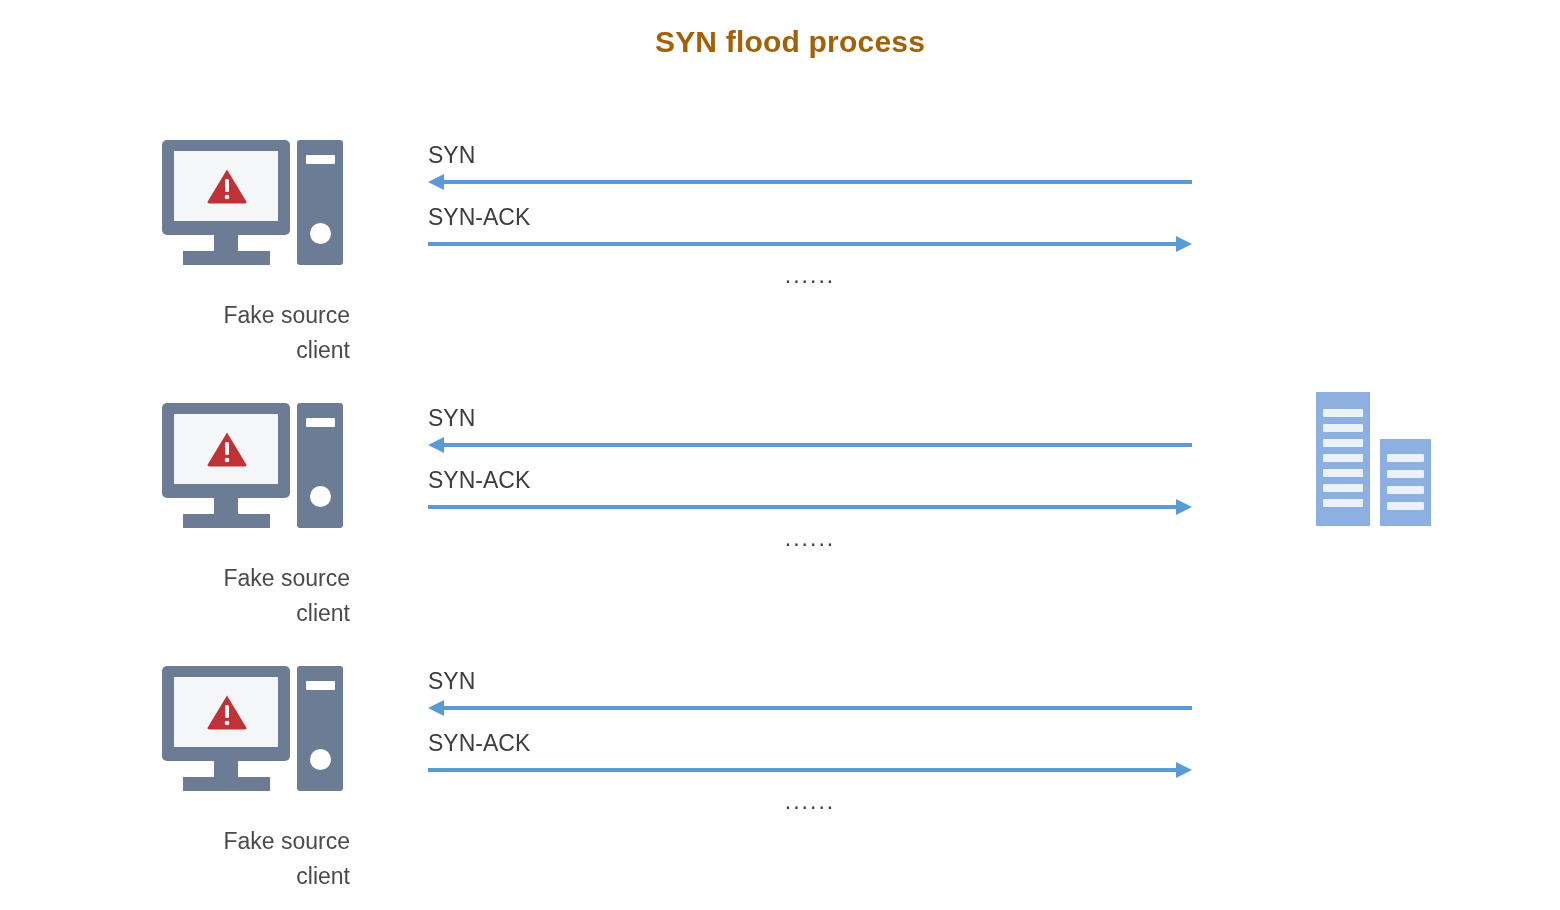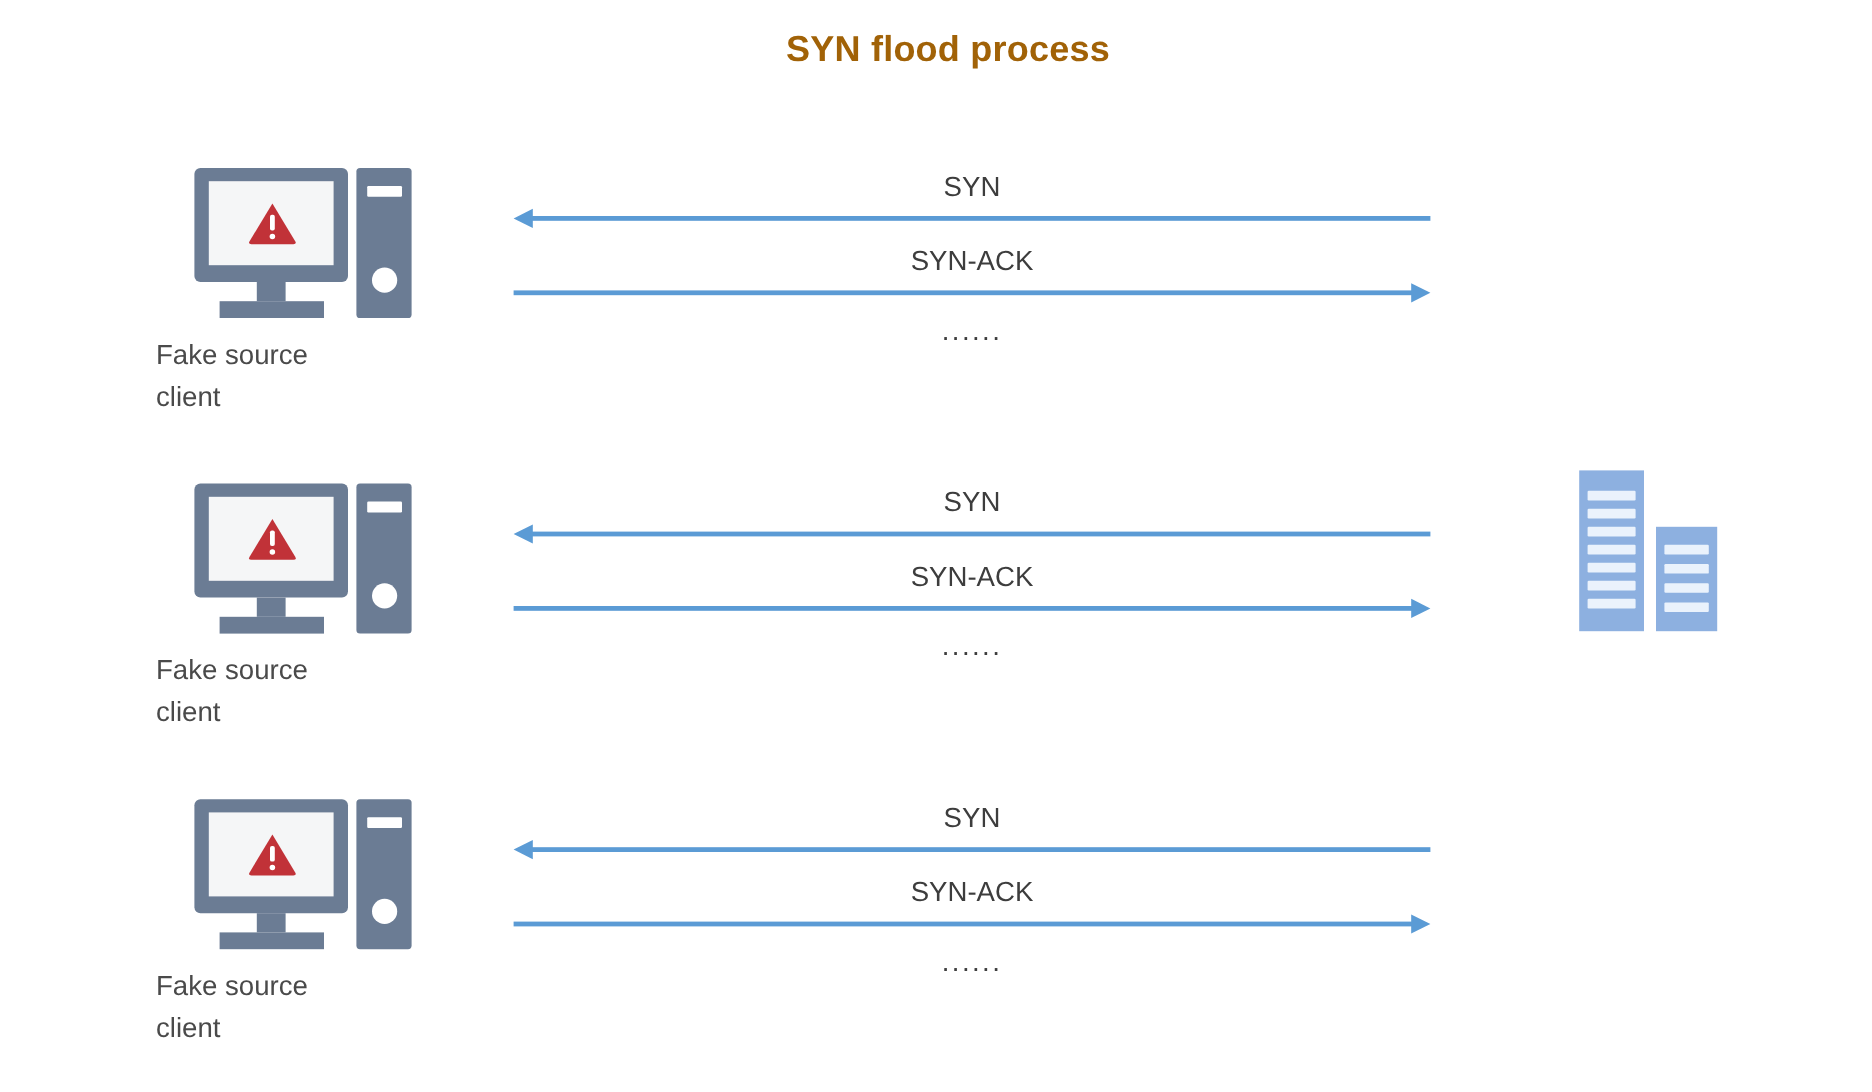--- a/index.html
+++ b/index.html
@@ -119,22 +119,22 @@
     position: absolute;
     left: 13px;
     top: 83px;
     width: 21px;
     height: 21px;
     background: #ffffff;
     border-radius: 50%;
   }
 
   .node-label {
-    margin-top: 12px;
-    text-align: left;
+    margin-top: 32px;
+    text-align: right;
     font-size: 23px;
     line-height: 35px;
     color: #4a4a4a;
     white-space: pre-line;
   }
 
   
   .server-node {
     position: absolute;
     left: 1243px;
@@ -181,21 +181,20 @@
   .flow-group {
     position: absolute;
     left: 428px;
     width: 764px;
   }
   .flow-group.row1 { top: 140px; }
   .flow-group.row2 { top: 403px; }
   .flow-group.row3 { top: 666px; }
 
   .flow-label {
-    text-align: center;
     font-size: 23px;
     line-height: 30px;
     color: #3d3d3d;
   }
   .flow-dots {
     text-align: center;
     font-size: 23px;
     line-height: 26px;
     color: #3d3d3d;
     letter-spacing: 2px;

